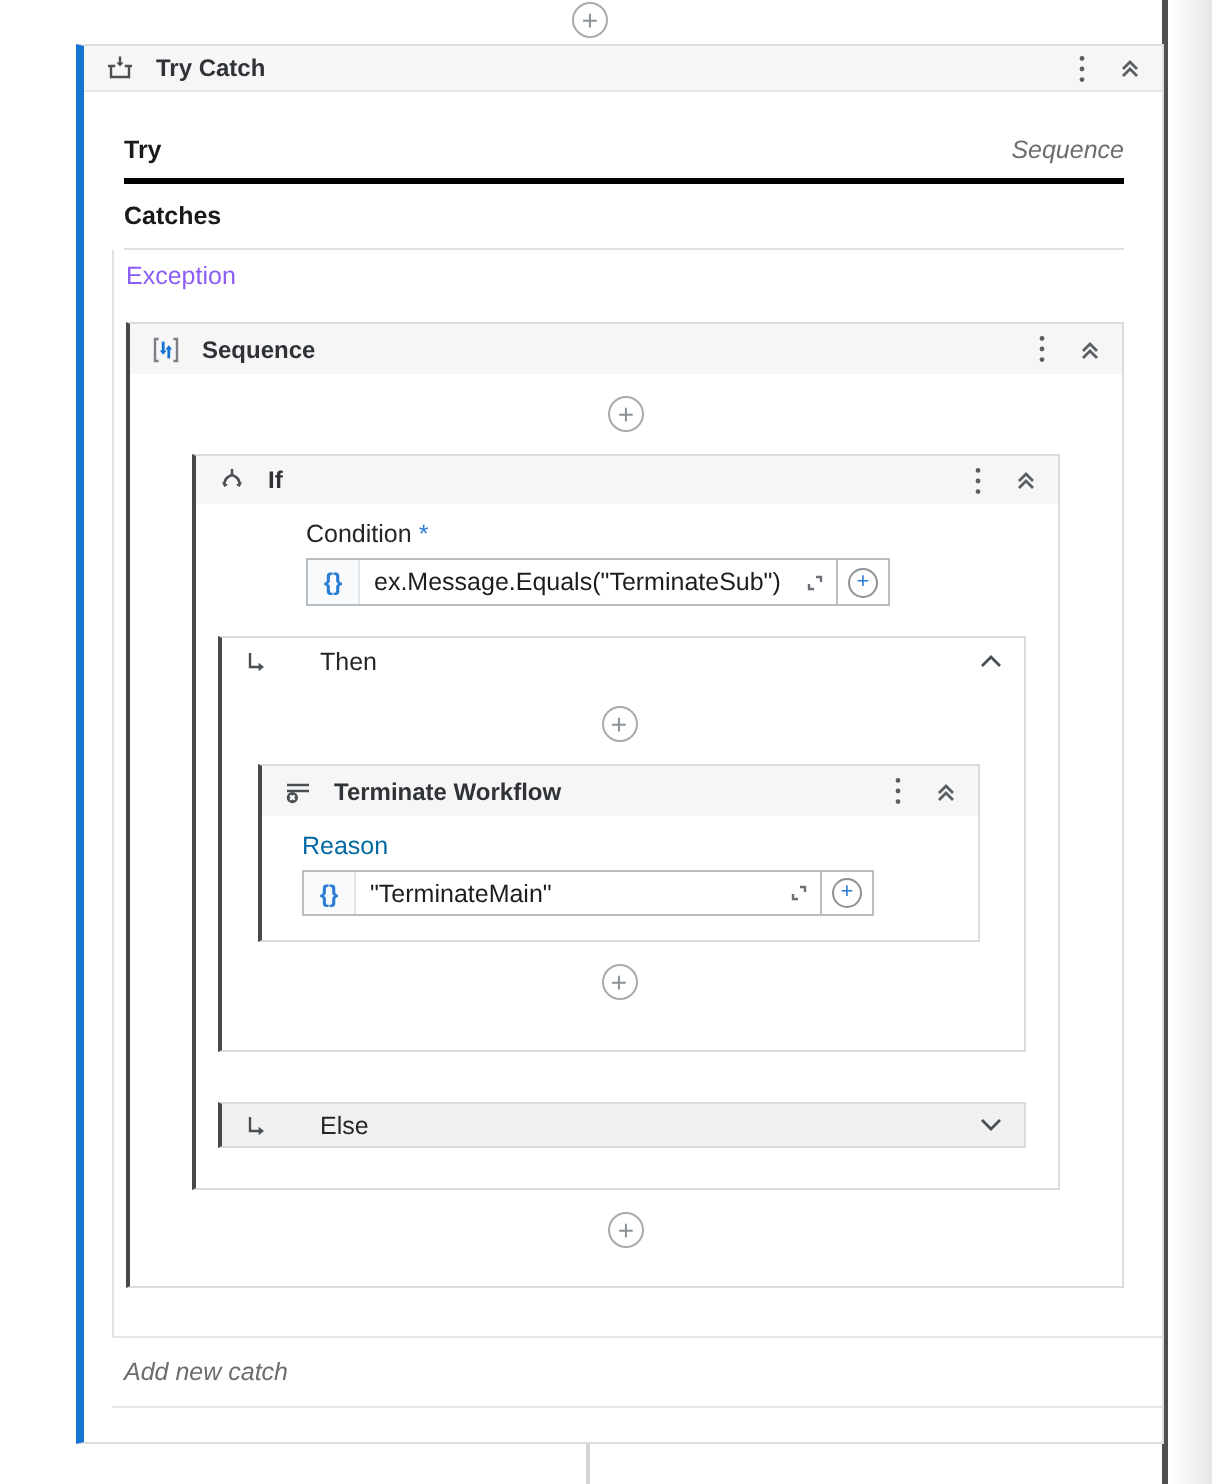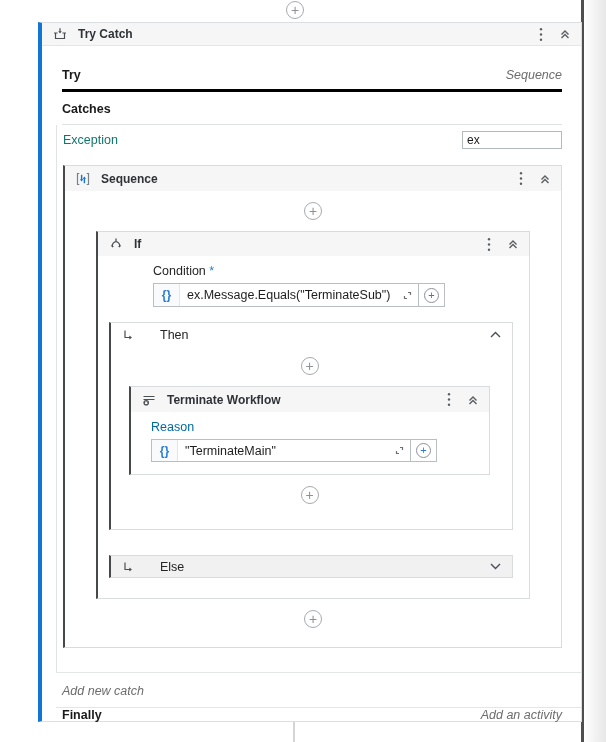--- a/index.html
+++ b/index.html
@@ -38,21 +38,21 @@
   .row-try { margin-top:22px; display:flex; justify-content:space-between; align-items:baseline;
     padding-bottom:7px; border-bottom:3px solid #000000; }
   .row-catches { padding:7px 0; border-bottom:1px solid #dfe2e4; }
   .lbl-bold { font-size:12.5px; font-weight:700; color:#1a1a1a; }
   .val-italic { font-size:12.5px; font-style:italic; color:#6d6d6d; }
 
   .catch-area { margin-left:-6px; margin-right:-19px; padding-left:6px; padding-right:19px;
     border-left:1px solid #e0e3e5; border-bottom:1px solid #e3e6e8; padding-bottom:24px;
     display:flex; flex-direction:column; }
   .row-exception { margin-top:6px; display:flex; justify-content:space-between; align-items:center; }
-  .lbl-plain { font-size:12.5px; color:#0f766e; }
+  .lbl-plain { font-size:12.5px; color:#8b5cf6; }
   .exc-input { width:100px; height:18px; border:1px solid #b3b8bb; font-size:12px;
     padding:0 4px; color:#1a1a1a; font-family:"Liberation Sans",sans-serif; }
 
   
   .card { border:1px solid #d8dcdf; border-left:2px solid #46484a; background:#fff; }
   .card-header { height:25px; background:#f6f6f7; display:flex; align-items:center;
     padding:0 10px; gap:10px; }
 
   .seq-card { margin-top:16px; }
   .seq-body { display:flex; flex-direction:column; padding:0 31px 8px 31px; }
@@ -147,21 +147,20 @@
     </div>
 
     <div class="row-catches">
       <span class="lbl-bold">Catches</span>
     </div>
 
     <div class="catch-area">
 
       <div class="row-exception">
         <span class="lbl-plain">Exception</span>
-        <input class="exc-input" type="text" value="ex" style="">
       </div>
 
       <div class="card seq-card">
         <div class="card-header">
           <span>
             <svg width="16" height="16" viewBox="0 0 16 16" fill="none">
               <path d="M4.3 2.5 H2.5 v11 h1.8 M11.7 2.5 h1.8 v11 h-1.8" stroke="#7a8085" stroke-width="1.2"></path>
               <path d="M6.6 3.8 v5" stroke="#1673d2" stroke-width="1.4"></path>
               <path d="M4.9 8.2 L6.6 10.4 L8.3 8.2" fill="#1673d2"></path>
               <path d="M9.4 12.2 v-5" stroke="#1673d2" stroke-width="1.4"></path>
@@ -343,19 +342,15 @@
               <div class="add-circle">+</div>
             </div>
         </div>
       </div>
     </div>
 
     <div class="add-catch-row">
       <span class="val-italic">Add new catch</span>
     </div>
 
-    <div class="row-finally">
-      <span class="lbl-bold">Finally</span>
-      <span class="val-italic">Add an activity</span>
-    </div>
 
   </div>
 </div>
 
 </body></html>

